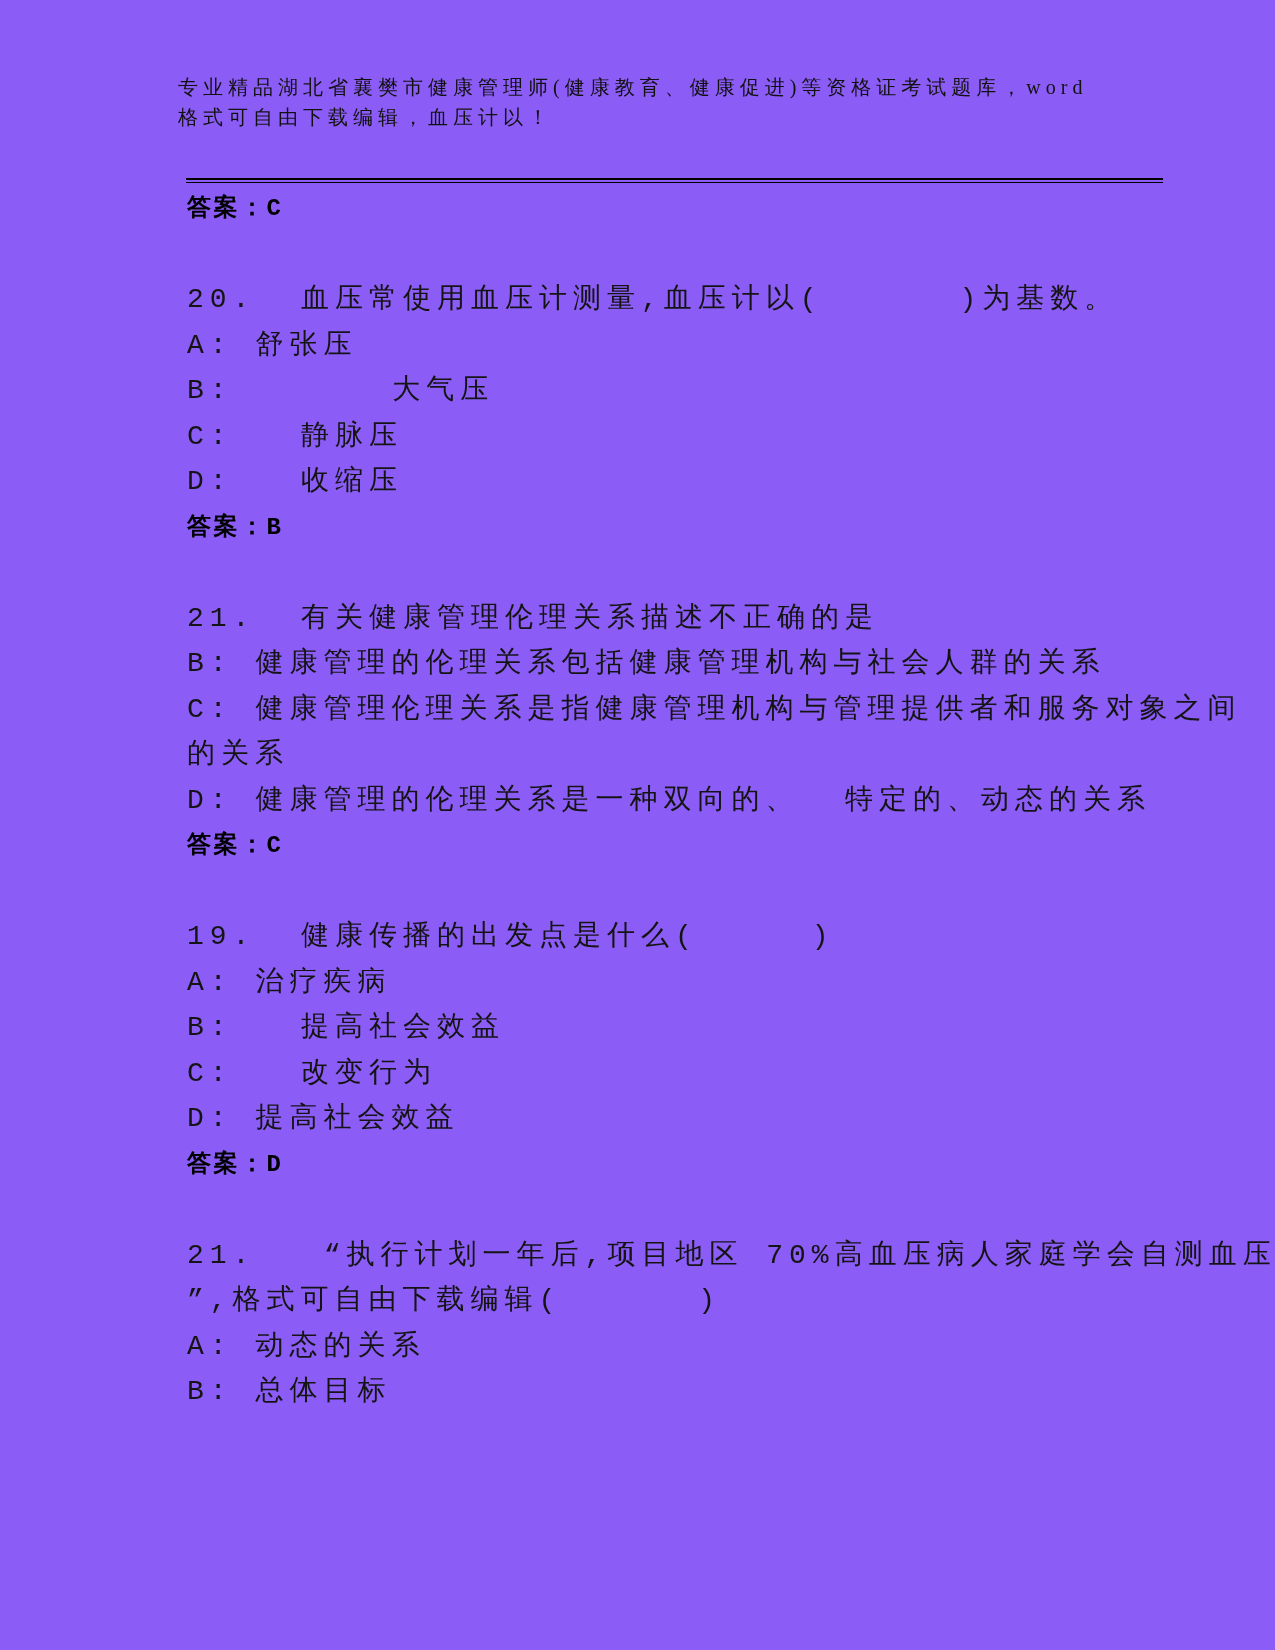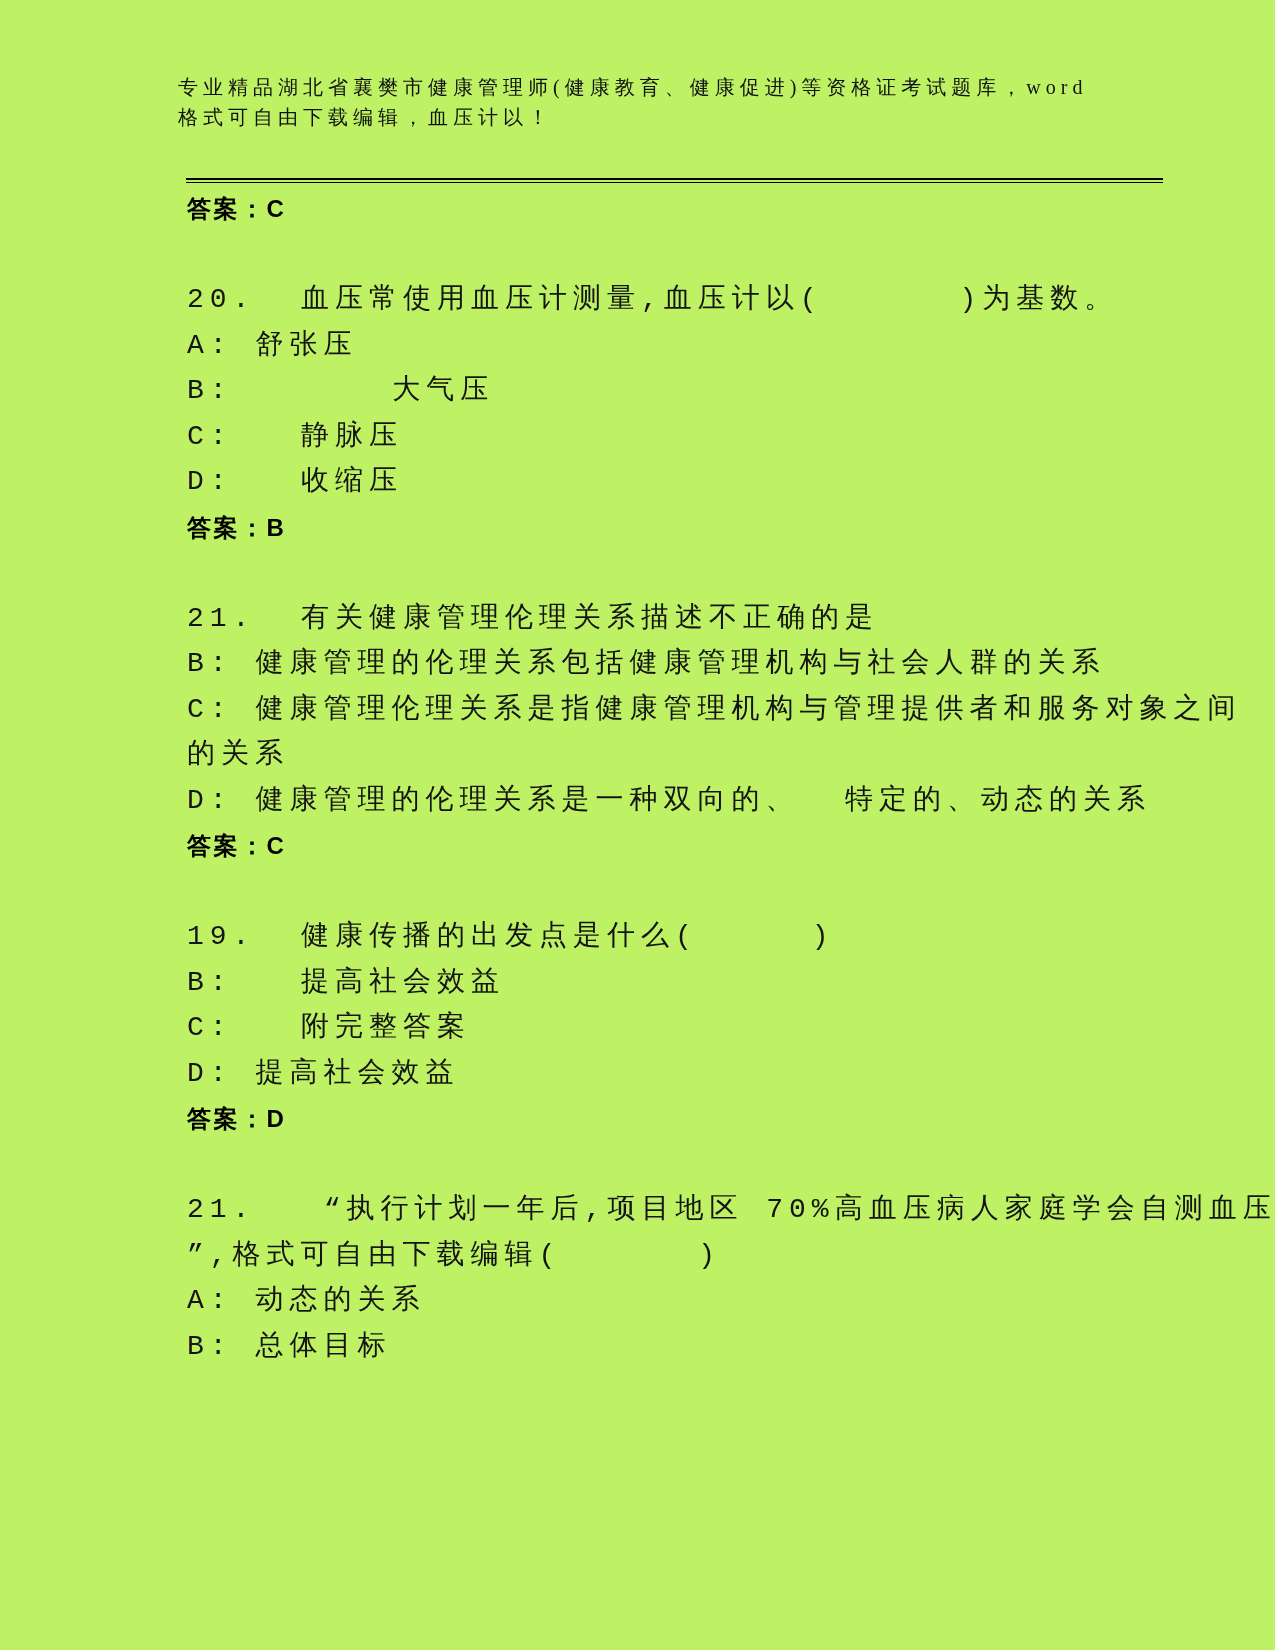--- a/index.html
+++ b/index.html
@@ -5,21 +5,21 @@
   html, body {
     margin: 0;
     padding: 0;
     background: #ffffff;
   }
   .page {
     position: relative;
     width: 1275px;
     height: 1650px;
     margin: 0 auto;
-    background: #bef264;
+    background: #8b5cf6;
     color: #000000;
     font-family: "Liberation Serif", "DejaVu Serif", serif;
     overflow: hidden;
   }
   .header {
     position: absolute;
     left: 178px;
     top: 72px;
     width: 930px;
     font-size: 20px;
@@ -52,21 +52,21 @@
     line-height: 45.5px;
     letter-spacing: 6px;
     white-space: pre;
     color: #141414;
     font-family: Liberation Mono, monospace;
   }
   .q-start {
     margin-top: 45.5px;
   }
   .answer {
-    font-family: Liberation Sans, sans-serif;
+    font-family: Liberation Mono, monospace;
     font-weight: bold;
     font-size: 24px;
     letter-spacing: 2.5px;
     color: #000000;
   }
 </style>
 </head>
 <body>
 
 <div class="page">
@@ -86,22 +86,23 @@
       <p class="line">C:   静脉压</p>
       <p class="line">D:   收缩压</p>
       <p class="line answer">答案：B</p>
       <p class="line q-start">21.  有关健康管理伦理关系描述不正确的是</p>
       <p class="line">B: 健康管理的伦理关系包括健康管理机构与社会人群的关系</p>
       <p class="line">C: 健康管理伦理关系是指健康管理机构与管理提供者和服务对象之间</p>
       <p class="line">的关系</p>
       <p class="line">D: 健康管理的伦理关系是一种双向的、  特定的、动态的关系</p>
       <p class="line answer">答案：C</p>
       <p class="line q-start">19.  健康传播的出发点是什么(     )</p>
+      <p class="line">A: 治疗疾病</p>
       <p class="line">B:   提高社会效益</p>
-      <p class="line">C:   附完整答案</p>
+      <p class="line">C:   改变行为</p>
       <p class="line">D: 提高社会效益</p>
       <p class="line answer">答案：D</p>
       <p class="line q-start">21.   “执行计划一年后,项目地区 70%高血压病人家庭学会自测血压</p>
       <p class="line">”,格式可自由下载编辑(      )</p>
       <p class="line">A: 动态的关系</p>
       <p class="line">B: 总体目标</p>
     </div>
 
 </div>
 

